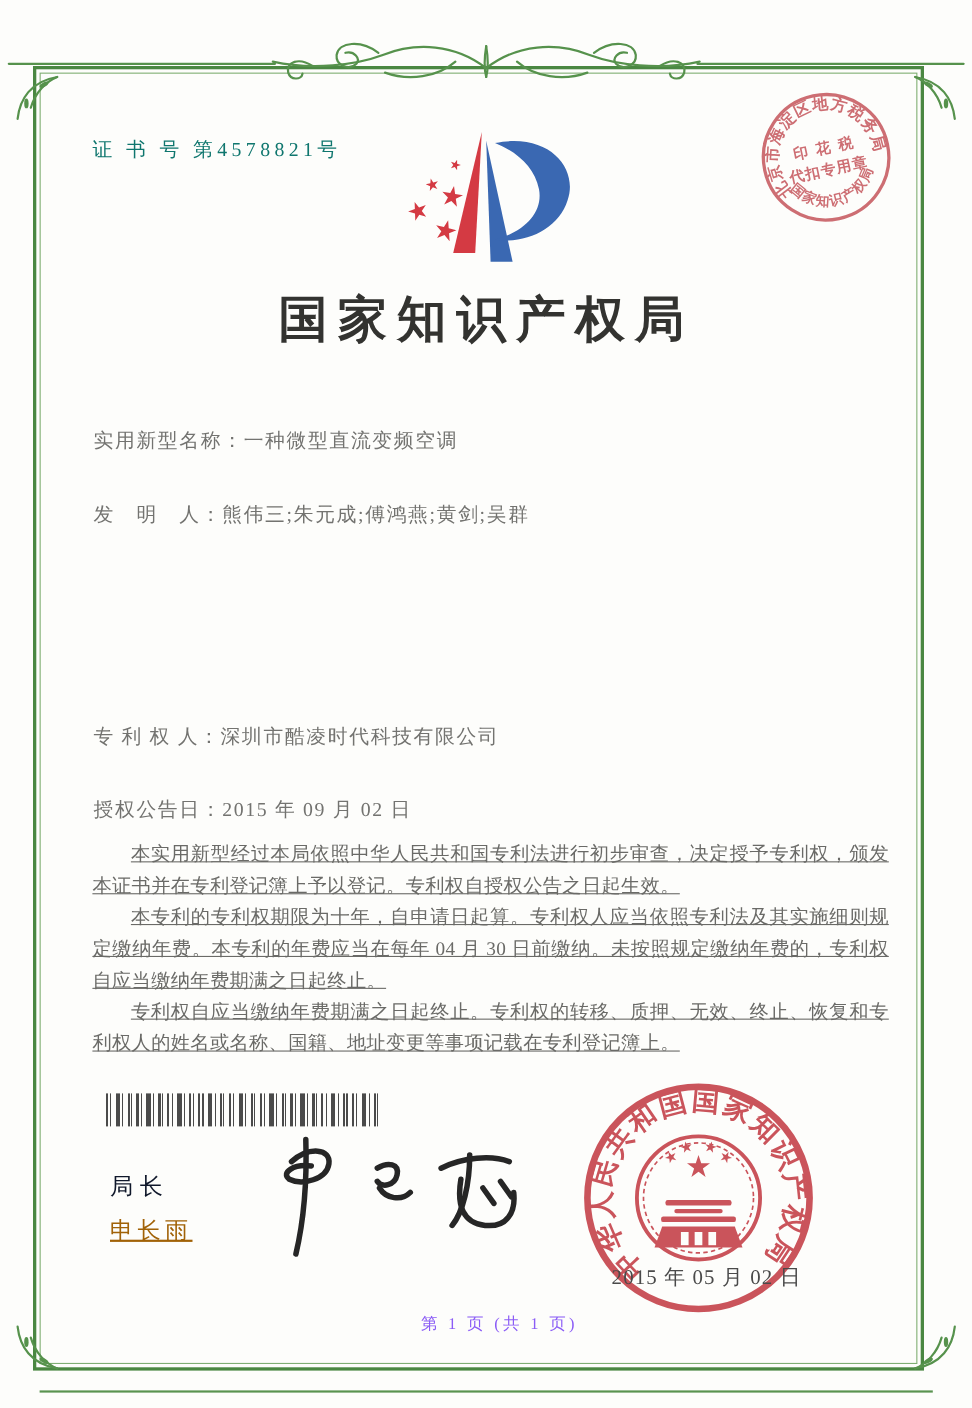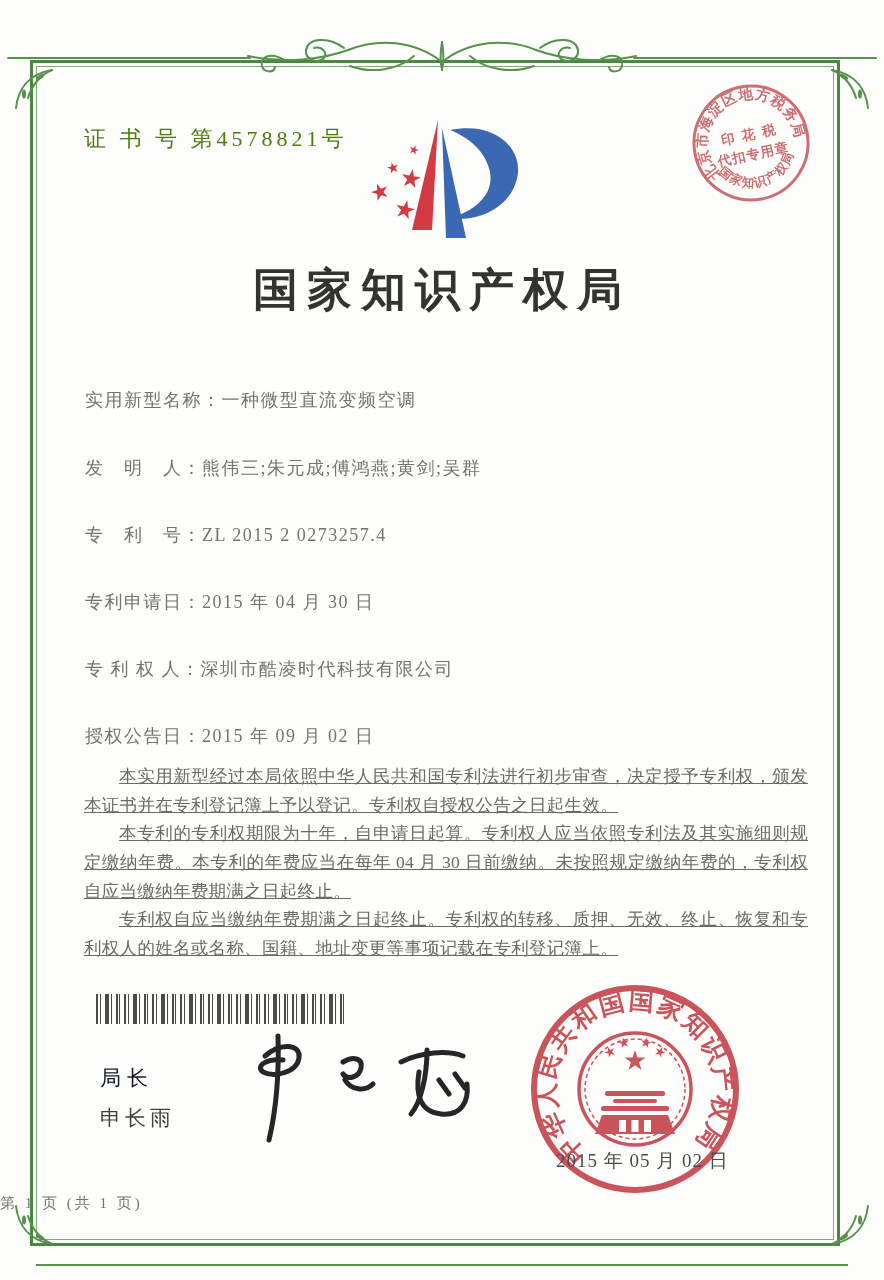--- a/index.html
+++ b/index.html
@@ -4,39 +4,39 @@
 <style>
   html,body{margin:0;padding:0;background:#e8e8e4;}
   #page{position:relative;width:884px;height:1280px;margin:0 auto;background:#fdfdfb;
         font-family:"Liberation Serif","DejaVu Serif",serif;overflow:hidden;}
   .abs{position:absolute;}
   
   #inner-frame{left:30px;top:60px;width:810px;height:1186px;border:3px solid #4a8742;
                outline:1px solid #7fae73;outline-offset:-7px;box-sizing:border-box;}
   #bottom-line{left:36px;top:1264px;width:812px;height:2px;background:#5a9350;}
   
-  #cert-no{left:84px;top:124px;font-size:22px;color:#4d7c0f;letter-spacing:4px;}
+  #cert-no{left:84px;top:124px;font-size:18px;color:#0f766e;letter-spacing:4px;}
   #title{left:0;right:0;top:260px;text-align:center;font-size:45px;font-weight:600;
          letter-spacing:9px;color:#333330;}
   .field{left:85px;font-size:18px;color:#737370;letter-spacing:1.5px;white-space:nowrap;}
   #paragraphs{left:84px;top:762px;width:724px;font-size:17.5px;line-height:1.64;
               color:#6a6a67;text-align:justify;letter-spacing:0.3px;text-decoration:underline;}
   #paragraphs p{margin:0;text-indent:2em;}
   #barcode{left:96px;top:994px;width:248px;height:30px;opacity:.85;
     background:repeating-linear-gradient(90deg,
       #2b2b2b 0px,#2b2b2b 2px,transparent 2px,transparent 4px,
       #2b2b2b 4px,#2b2b2b 5px,transparent 5px,transparent 9px,
       #2b2b2b 9px,#2b2b2b 13px,transparent 13px,transparent 15px,
       #2b2b2b 15px,#2b2b2b 16px,transparent 16px,transparent 20px,
       #2b2b2b 20px,#2b2b2b 22px,transparent 22px,transparent 23px,
       #2b2b2b 23px,#2b2b2b 24px,transparent 24px,transparent 28px);}
   #signer-title{left:100px;top:1064px;font-size:21px;color:#0f172a;letter-spacing:6px;}
-  #signer-name{left:100px;top:1104px;font-size:21px;color:#404040;letter-spacing:4px;}
+  #signer-name{left:100px;top:1104px;font-size:21px;color:#a16207;letter-spacing:4px;text-decoration:underline;}
   #seal-date{left:556px;top:1148px;font-size:19px;color:#4a4a4a;letter-spacing:1px;z-index:7;}
-  #footer{left:0;right:0;top:1194px;font-size:15px;color:#737373;letter-spacing:3px;}
+  #footer{left:0;right:0;top:1194px;text-align:center;font-size:15px;color:#8b5cf6;letter-spacing:3px;padding-left:24px;}
   svg{display:block;}
   .seal-text{font-family:"Liberation Serif","DejaVu Serif",serif;font-weight:bold;}
 </style>
 </head>
 <body>
 
 <div id="page">
 
   <svg width="0" height="0" aria-hidden="true">
     <defs>
@@ -109,22 +109,20 @@
       </text>
       <text class="seal-text" x="0" y="-4" text-anchor="middle" font-size="13.5" letter-spacing="2">印 花 税</text>
       <text class="seal-text" x="0" y="16" text-anchor="middle" font-size="13.5" letter-spacing="1">代扣专用章</text>
     </g>
   </svg>
 
   <div id="title" class="abs">国家知识产权局</div>
 
   <div class="abs field" style="top:388px;">实用新型名称：一种微型直流变频空调</div>
   <div class="abs field" style="top:456px;">发　明　人：熊伟三;朱元成;傅鸿燕;黄剑;吴群</div>
-  <div class="abs field" style="top:523px;">专　利　号：ZL 2015 2 0273257.4</div>
-  <div class="abs field" style="top:590px;">专利申请日：2015 年 04 月 30 日</div>
   <div class="abs field" style="top:657px;">专 利 权 人：深圳市酷凌时代科技有限公司</div>
   <div class="abs field" style="top:724px;">授权公告日：2015 年 09 月 02 日</div>
 
   <div id="paragraphs" class="abs">
     <p>本实用新型经过本局依照中华人民共和国专利法进行初步审查，决定授予专利权，颁发本证书并在专利登记簿上予以登记。专利权自授权公告之日起生效。</p>
     <p>本专利的专利权期限为十年，自申请日起算。专利权人应当依照专利法及其实施细则规定缴纳年费。本专利的年费应当在每年 04 月 30 日前缴纳。未按照规定缴纳年费的，专利权自应当缴纳年费期满之日起终止。</p>
     <p>专利权自应当缴纳年费期满之日起终止。专利权的转移、质押、无效、终止、恢复和专利权人的姓名或名称、国籍、地址变更等事项记载在专利登记簿上。</p>
   </div>
 
   <div id="barcode" class="abs"></div>

